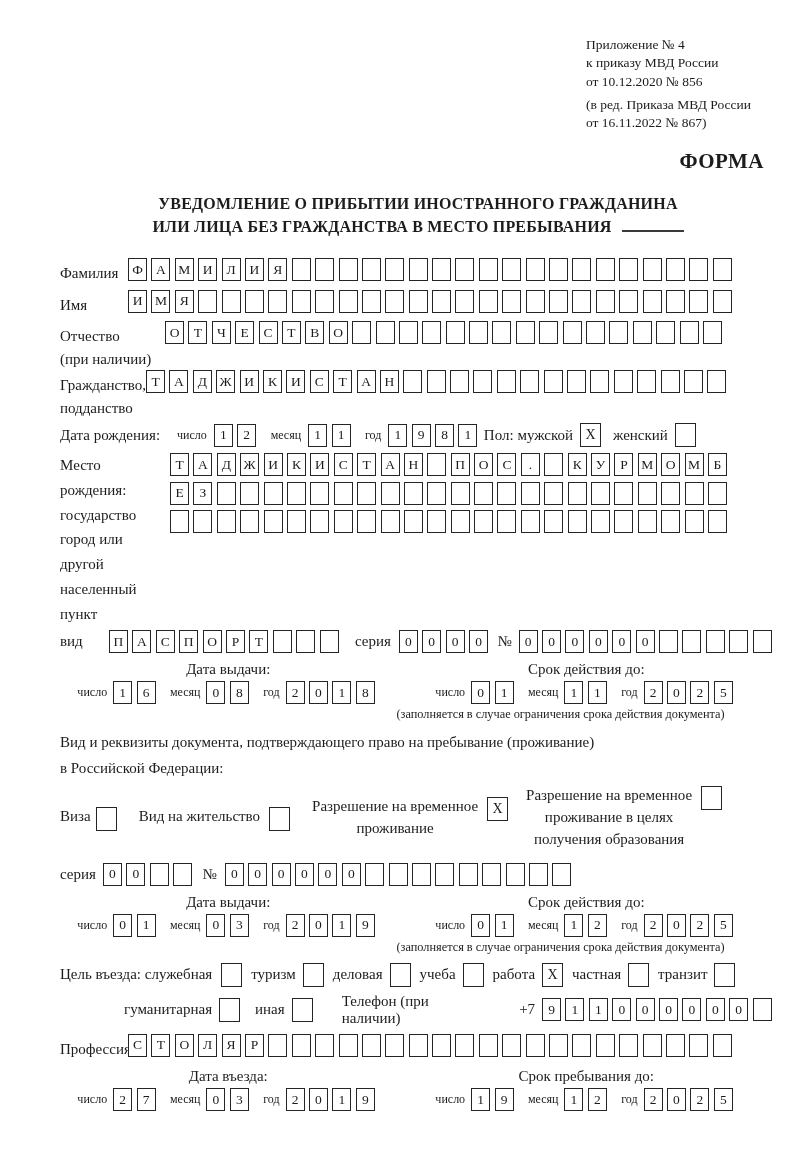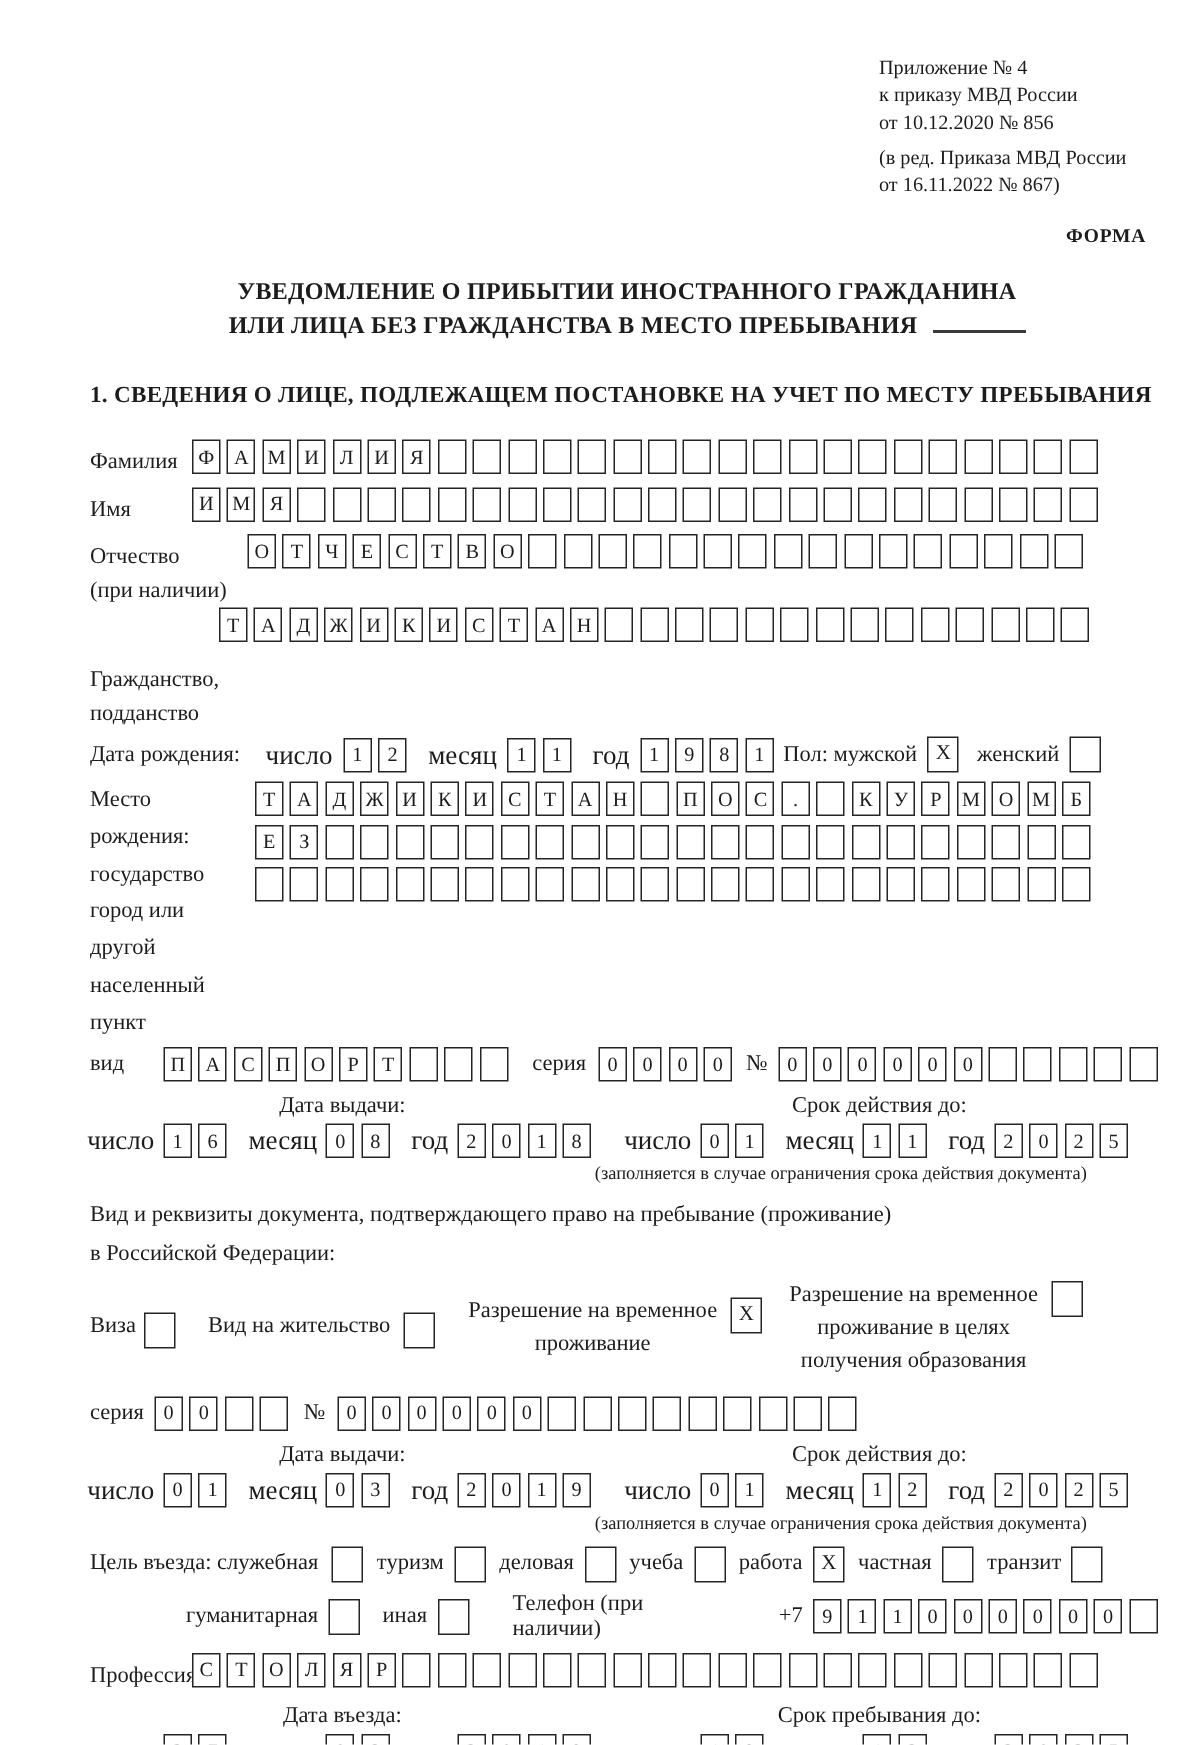--- a/index.html
+++ b/index.html
@@ -2,46 +2,46 @@
 <html><head>
 <meta charset="utf-8">
 <style>
   html,body{margin:0;padding:0;background:#ffffff;}
   body{width:800px;height:1163px;font-family:"Liberation Serif","DejaVu Serif",serif;color:#1c1c1c;overflow:hidden;}
   .page{box-sizing:border-box;width:800px;height:1163px;padding:36px 24px 20px 60px;position:relative;}
 
   
   .hdr-note{margin-left:auto;width:190px;font-size:13.5px;line-height:1.36;}
   .hdr-note .gap{margin-top:5px;}
-  .forma{ text-align:right;padding-right:12px;font-weight:bold;font-size:13px;margin-top:16px;letter-spacing:.5px;}
+  .forma{ text-align:right;padding-right:12px;font-weight:bold;font-size:21px;margin-top:16px;letter-spacing:.5px;}
 
   
   .title{text-align:center;font-weight:bold;font-size:16px;line-height:1.45;margin-top:18px;letter-spacing:.2px;}
   .blank-line{display:inline-block;width:62px;border-bottom:2.2px solid #3a3a3a;margin-left:10px;vertical-align:baseline;height:12px;}
 
   .sec{margin-top:26px;font-weight:bold;font-size:15.4px;letter-spacing:.2px;}
 
   
   .row{display:flex;align-items:flex-start;}
   .lbl{flex:none;font-size:15px;padding-top:4px;line-height:1.5;}
-  .w68{width:68px;} .w105{width:105px;} .w86{width:86px;margin-top:33px;} .w110{width:110px;}
+  .w68{width:68px;} .w105{width:105px;} .w86{width:86px;} .w110{width:110px;}
   .cells{display:flex;flex-wrap:nowrap;}
   .cell{flex:none;box-sizing:content-box;width:17px;height:21px;border:1.5px solid #252525;margin-right:4.4px;
         display:inline-flex;align-items:center;justify-content:center;font-size:13.5px;background:#fff;}
   .cbox{flex:none;box-sizing:content-box;width:19px;height:22px;border:1.5px solid #252525;display:inline-flex;
         align-items:center;justify-content:center;font-size:14px;background:#fff;}
 
   
   .dates-row{display:flex;margin-top:8px;}
   .date-col{display:flex;flex-direction:column;}
   .date-col.left{width:47%;}
   .date-col.right{width:53%;}
   .date-title{text-align:center;font-size:15px;margin-bottom:3px;}
   .date-line{display:flex;align-items:center;justify-content:center;}
-  .dlabel{font-size:18px;margin:0 6px 0 10px;}
+  .dlabel{font-size:12px;margin:0 6px 0 10px;}
   .dlabel:first-child{margin-left:0;}
   .small-note{font-size:12.3px;text-align:left;margin-top:3px;}
 
   .doc-heading{text-align:center;font-weight:bold;font-size:14.8px;margin-top:8px;}
 
   .inline-row{display:flex;align-items:center;font-size:15px;}
   .inline-row .t{margin-right:7px;}
 
   
   .permit-row{display:flex;align-items:center;margin-top:4px;font-size:15px;}
@@ -69,21 +69,20 @@
     <div class="gap">(в ред. Приказа МВД России</div>
     <div>от 16.11.2022 № 867)</div>
   </div>
   <div class="forma">ФОРМА</div>
 
   <div class="title">
     <div>УВЕДОМЛЕНИЕ О ПРИБЫТИИ ИНОСТРАННОГО ГРАЖДАНИНА</div>
     <div><span>ИЛИ ЛИЦА БЕЗ ГРАЖДАНСТВА В МЕСТО ПРЕБЫВАНИЯ</span><span class="blank-line"></span></div>
   </div>
 
-  <div class="sec">1. СВЕДЕНИЯ О ЛИЦЕ, ПОДЛЕЖАЩЕМ ПОСТАНОВКЕ НА УЧЕТ ПО МЕСТУ ПРЕБЫВАНИЯ</div>
 
   <div class="row" style="margin-top:20px;">
     <div class="lbl w68">Фамилия</div>
     <div class="cells">
         <span class="cell">Ф</span>
         <span class="cell">А</span>
         <span class="cell">М</span>
         <span class="cell">И</span>
         <span class="cell">Л</span>
         <span class="cell">И</span>

